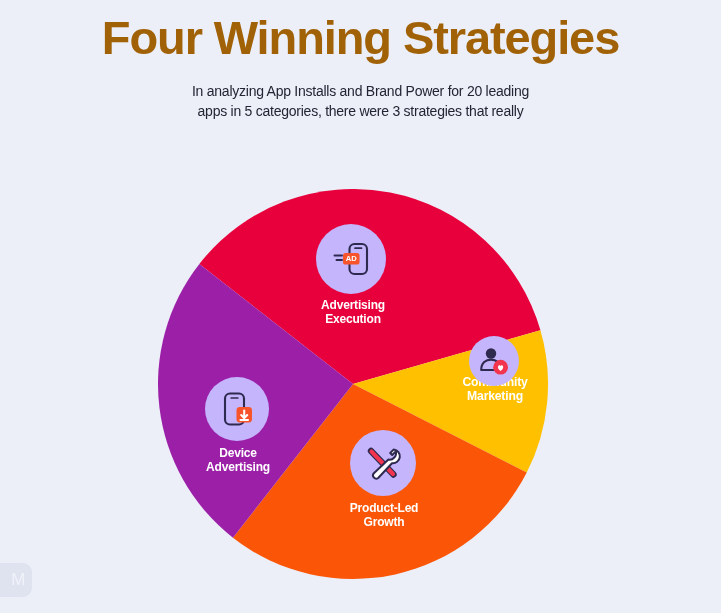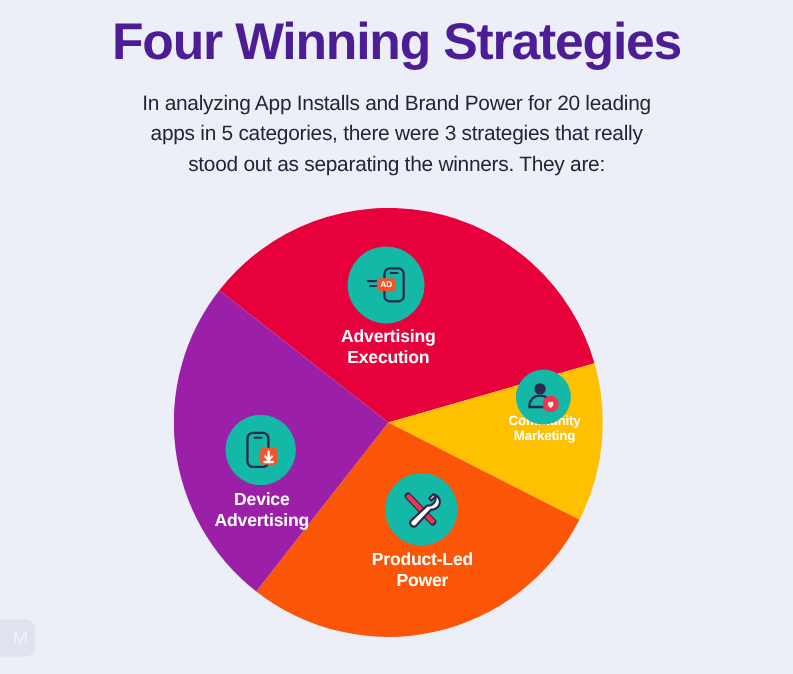--- a/index.html
+++ b/index.html
@@ -29,29 +29,29 @@
     top: 0;
     left: 0;
     width: 721px;
     text-align: center;
     padding-top: 13px;
   }
 
   .title {
     font-size: 47px;
     font-weight: 700;
-    color: #4c1d95;
+    color: #a16207;
     letter-spacing: -1.1px;
     line-height: 1.08;
     font-family: "Liberation Sans", sans-serif;
   }
 
   .subtitle {
     margin-top: 17px;
-    font-size: 19px;
+    font-size: 14px;
     line-height: 1.45;
     color: #222533;
     font-weight: 400;
     letter-spacing: -0.25px;
   }
   .subtitle span { display: block; }
 
   
   .pie-wrap {
     position: absolute;
@@ -66,32 +66,32 @@
   .slice-label {
     position: absolute;
     color: #ffffff;
     font-weight: 700;
     text-align: center;
     line-height: 1.17;
     letter-spacing: -0.2px;
     pointer-events: none;
     white-space: pre-line;
   }
-  .slice-label.lg { font-size: 16px; }
+  .slice-label.lg { font-size: 12px; }
   .slice-label.sm { font-size: 12.2px; }
 
   #label-advertising { left: 268px; top: 298px; width: 170px; }
   #label-community  { left: 440px; top: 375px; width: 110px; }
   #label-product    { left: 300px; top: 501px; width: 168px; }
   #label-device     { left: 168px; top: 446px; width: 140px; }
 
   
   .icon-badge {
     position: absolute;
-    background: #14b8a6;
+    background: #c4b5fd;
     border-radius: 50%;
     display: flex;
     align-items: center;
     justify-content: center;
     text-decoration: underline;
   }
   #icon-advertising { left: 316px; top: 224px; width: 70px; height: 70px; }
   #icon-community   { left: 469px; top: 336px; width: 50px; height: 50px; }
   #icon-product     { left: 350px; top: 430px; width: 66px; height: 66px; }
   #icon-device      { left: 205px; top: 377px; width: 64px; height: 64px; }
@@ -120,21 +120,20 @@
 </head>
 <body>
 
 <div id="page">
 
   <div class="header">
     <h1 class="title">Four Winning Strategies</h1>
     <p class="subtitle">
       <span>In analyzing App Installs and Brand Power for 20 leading</span>
       <span>apps in 5 categories, there were 3 strategies that really</span>
-      <span>stood out as separating the winners. They are:</span>
     </p>
   </div>
 
   <div class="pie-wrap">
     <svg class="pie-svg" viewBox="0 0 390 390">
 
       <path id="slice-advertising" d="M 195 195 L 41.34 74.95 A 195 195 0 0 1 382.45 141.25 Z" fill="#e8003c"></path>
 
       <path id="slice-community" d="M 195 195 L 382.45 141.25 A 195 195 0 0 1 368.75 283.53 Z" fill="#ffc000"></path>
 
@@ -144,21 +143,21 @@
     </svg>
   </div>
 
   <div class="slice-label lg" id="label-advertising">Advertising
 Execution</div>
 
   <div class="slice-label sm" id="label-community">Community
 Marketing</div>
 
   <div class="slice-label lg" id="label-product">Product-Led
-Power</div>
+Growth</div>
 
   <div class="slice-label lg" id="label-device">Device
 Advertising</div>
 
   <div class="icon-badge" id="icon-advertising">
     <svg width="44" height="44" viewBox="0 0 44 44">
       <rect x="20.5" y="7" width="17.5" height="30" rx="5" fill="none" stroke="#2e2a4f" stroke-width="2.1"></rect>
       <line x1="26" y1="11.2" x2="32.5" y2="11.2" stroke="#2e2a4f" stroke-width="1.7" stroke-linecap="round"></line>
       <line x1="5.5" y1="18.5" x2="13" y2="18.5" stroke="#2e2a4f" stroke-width="2" stroke-linecap="round"></line>
       <line x1="7.5" y1="23" x2="13" y2="23" stroke="#2e2a4f" stroke-width="2" stroke-linecap="round"></line>

